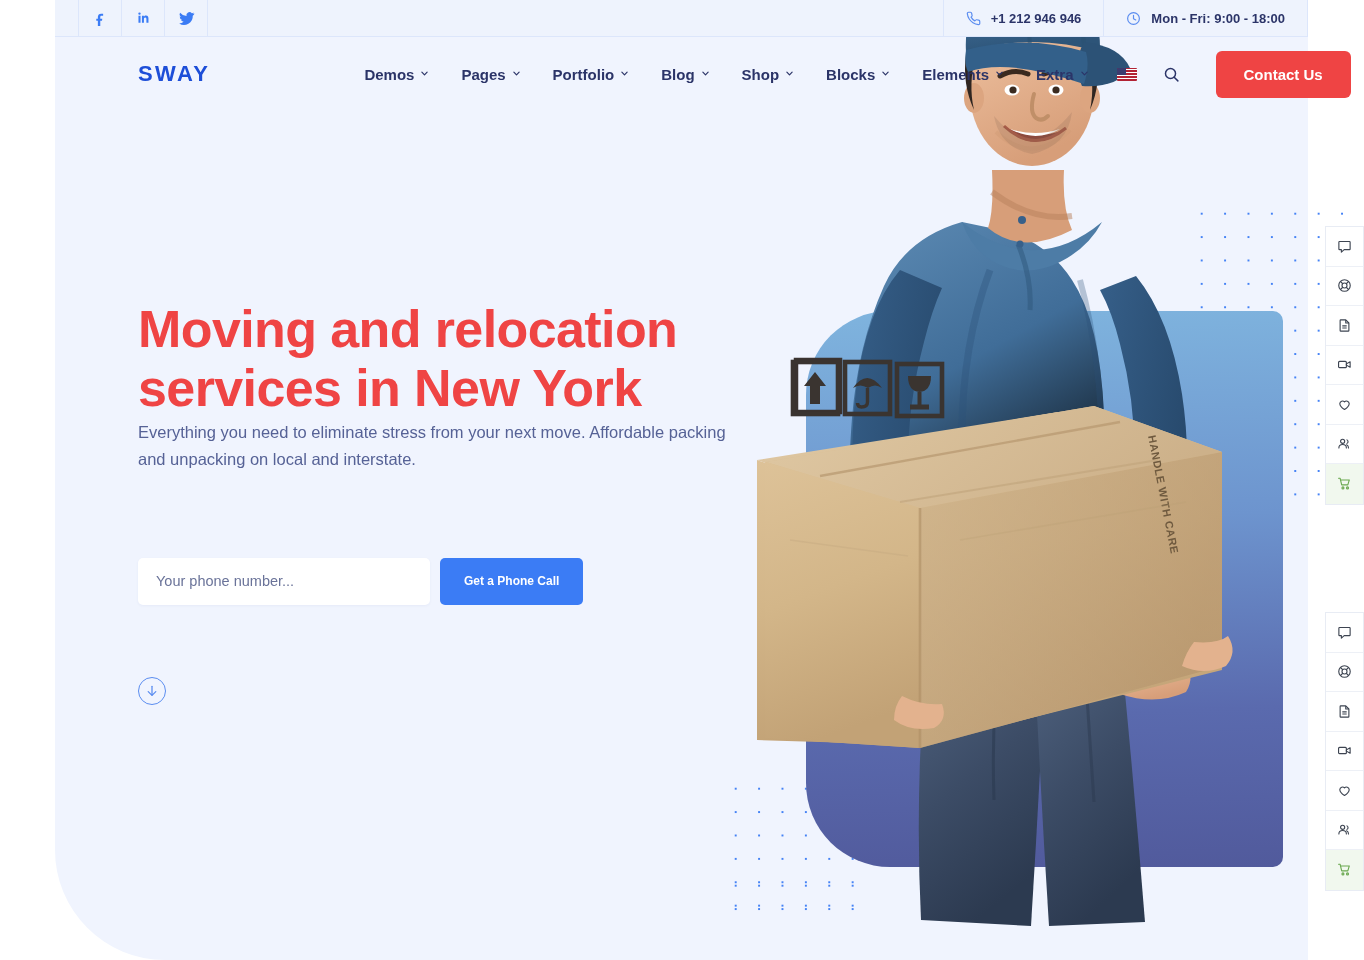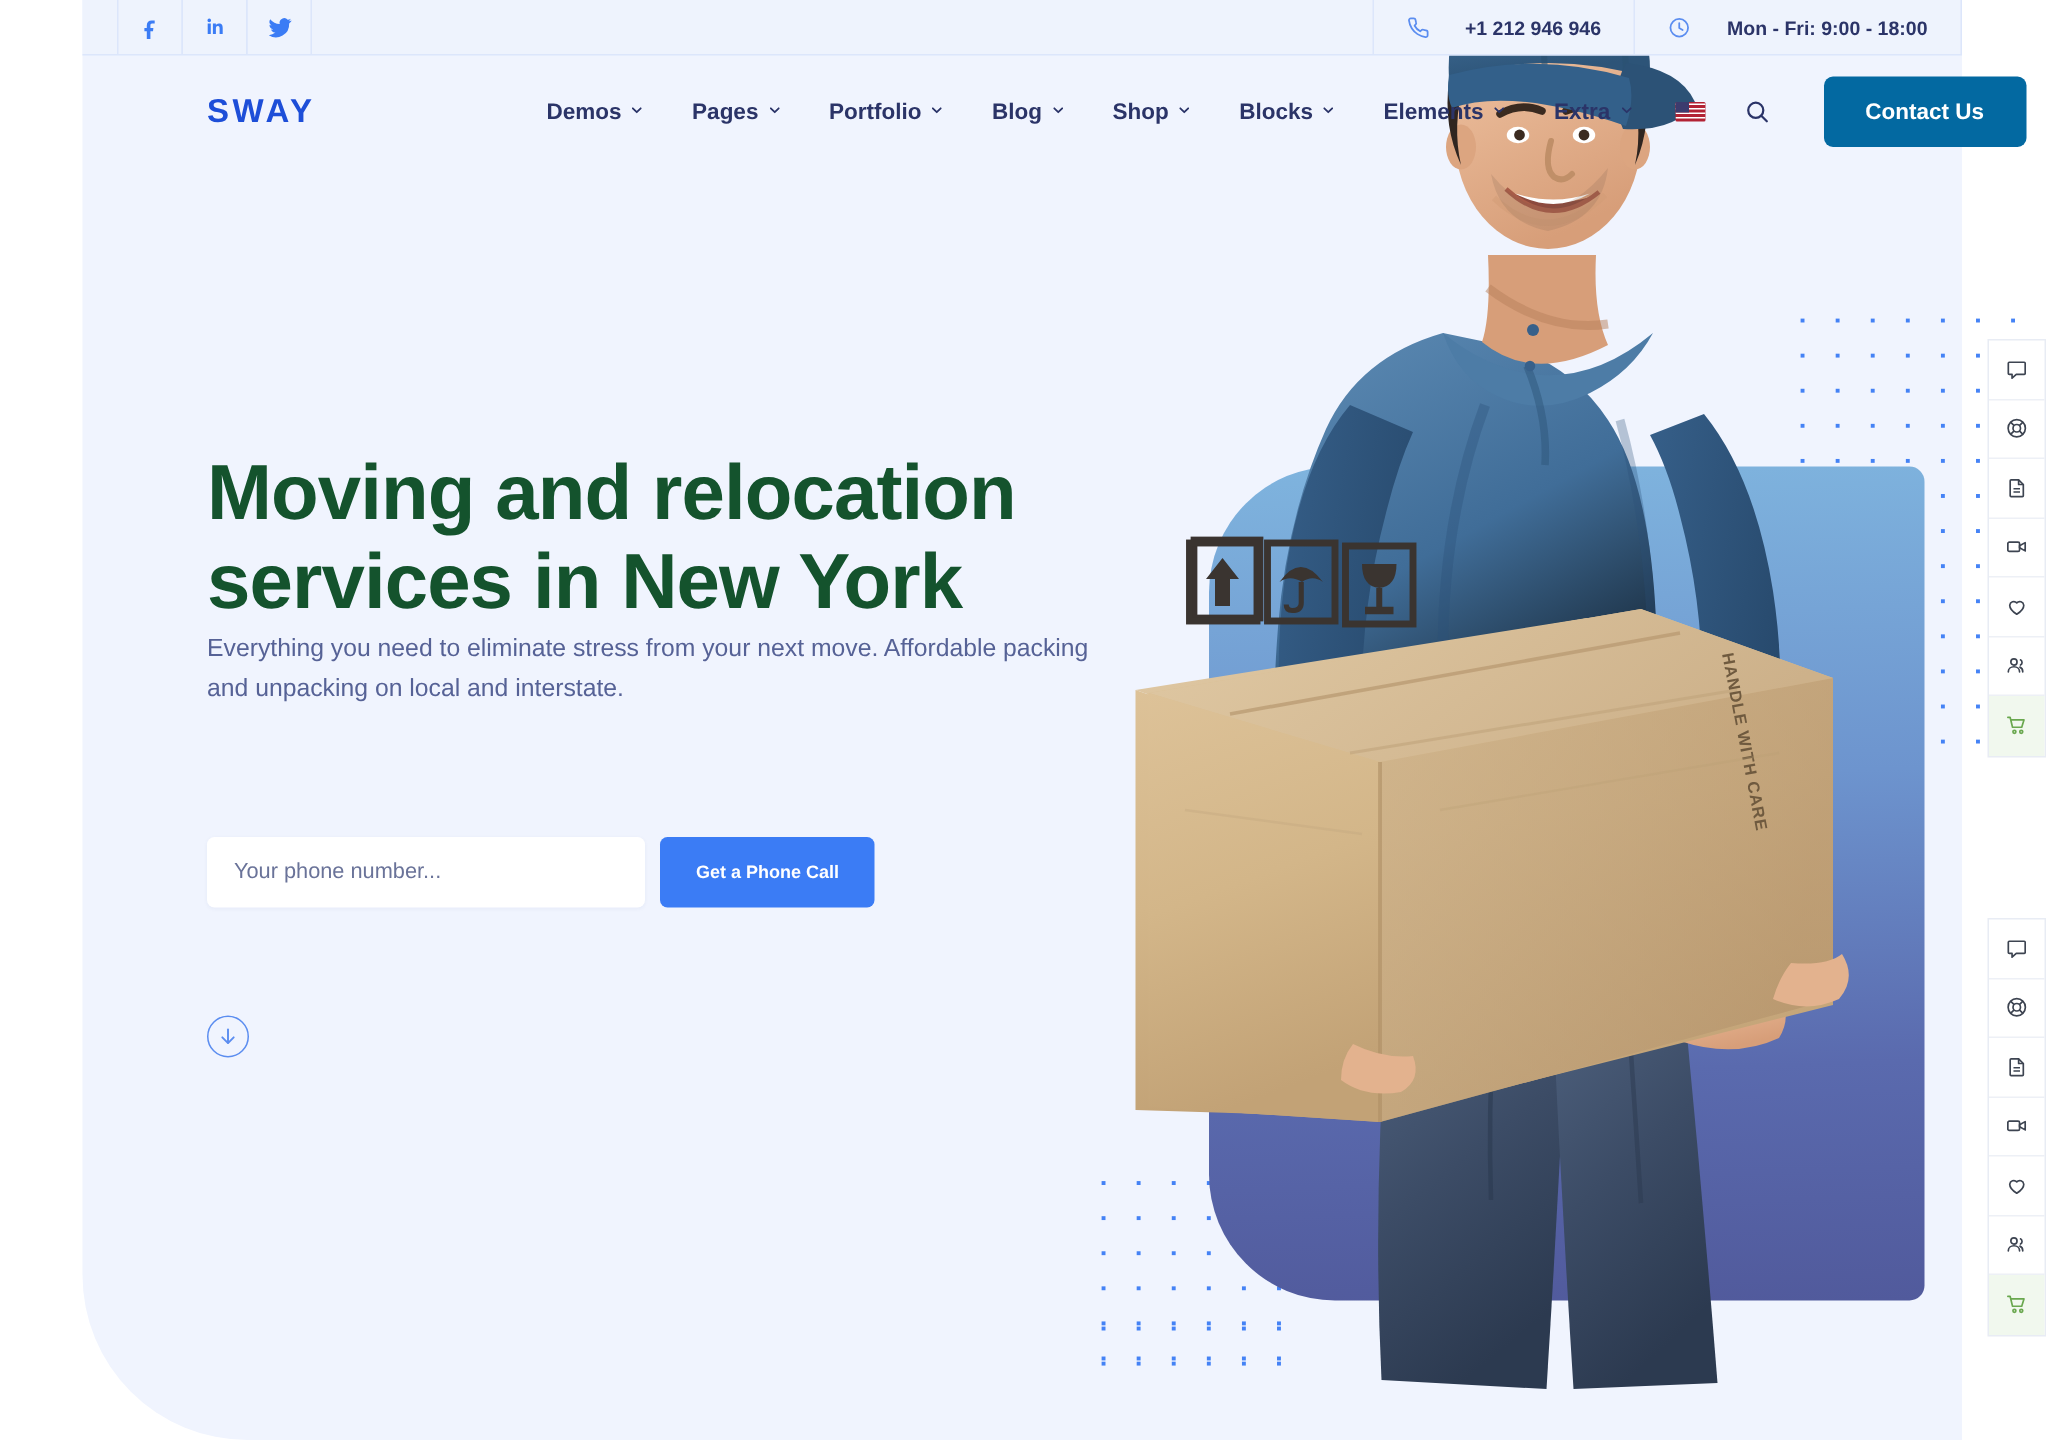--- a/index.html
+++ b/index.html
@@ -37,21 +37,21 @@
     width: 44px; display:flex; align-items:center; justify-content:center;
     border-left: 1px solid #dce6fb;
     border-right: 1px solid #dce6fb;
     margin-right:-1px;
     color:#3b7cf5;
   }
   .social-btn svg { display:block; }
   .topbar-spacer { flex:1; }
   .topbar-right { display:flex; align-items:stretch; }
   .tb-item {
-    display:flex; align-items:center; gap:24px;
+    display:flex; align-items:center; gap:10px;
     padding: 0 22px;
     border-left:1px solid #dce6fb;
     font-size:13px; font-weight:bold; color:#2b3468;
     white-space:nowrap;
   }
   .tb-item:last-child { border-right:1px solid #dce6fb; }
   .tb-item svg { display:block; color:#5b8df0; }
 
   
   .navbar {
@@ -75,31 +75,31 @@
     width: 20px; height: 13px; border-radius:1px; overflow:hidden;
     position:relative; background:#b22234; display:block;
   }
   .flag .stripe { position:absolute; left:0; width:100%; height:1.44px; background:#fff; }
   .flag .canton {
     position:absolute; left:0; top:0; width:9px; height:7px; background:#3c3b6e;
   }
   .search-wrap { padding: 0 14px; display:flex; align-items:center; color:#2b3468; }
   .contact-btn {
     margin-left: 22px;
-    background:#0369a1; color:#fff;
+    background:#ef4444; color:#fff;
     font-size:15px; font-weight:bold;
     padding: 15px 28px; border:none; border-radius:6px;
     cursor:pointer; white-space:nowrap;
   }
 
   
   .hero-left { position:absolute; left:138px; top:300px; width:600px; z-index:5; }
   .hero-title {
     font-size:52px; line-height:1.14; font-weight:bold;
-    color:#14532d; letter-spacing:-0.6px;
+    color:#ef4444; letter-spacing:-0.6px;
   }
   .hero-sub {
     font-size:16.5px; line-height:1.68; color:#566296;
   }
   .hero-form { margin-top: 84px; display:flex; align-items:stretch; gap:10px; }
   .phone-input {
     width: 292px; height:47px;
     border: none; border-radius:5px;
     background:#ffffff;
     font-size:14.5px; color:#2b3468;

